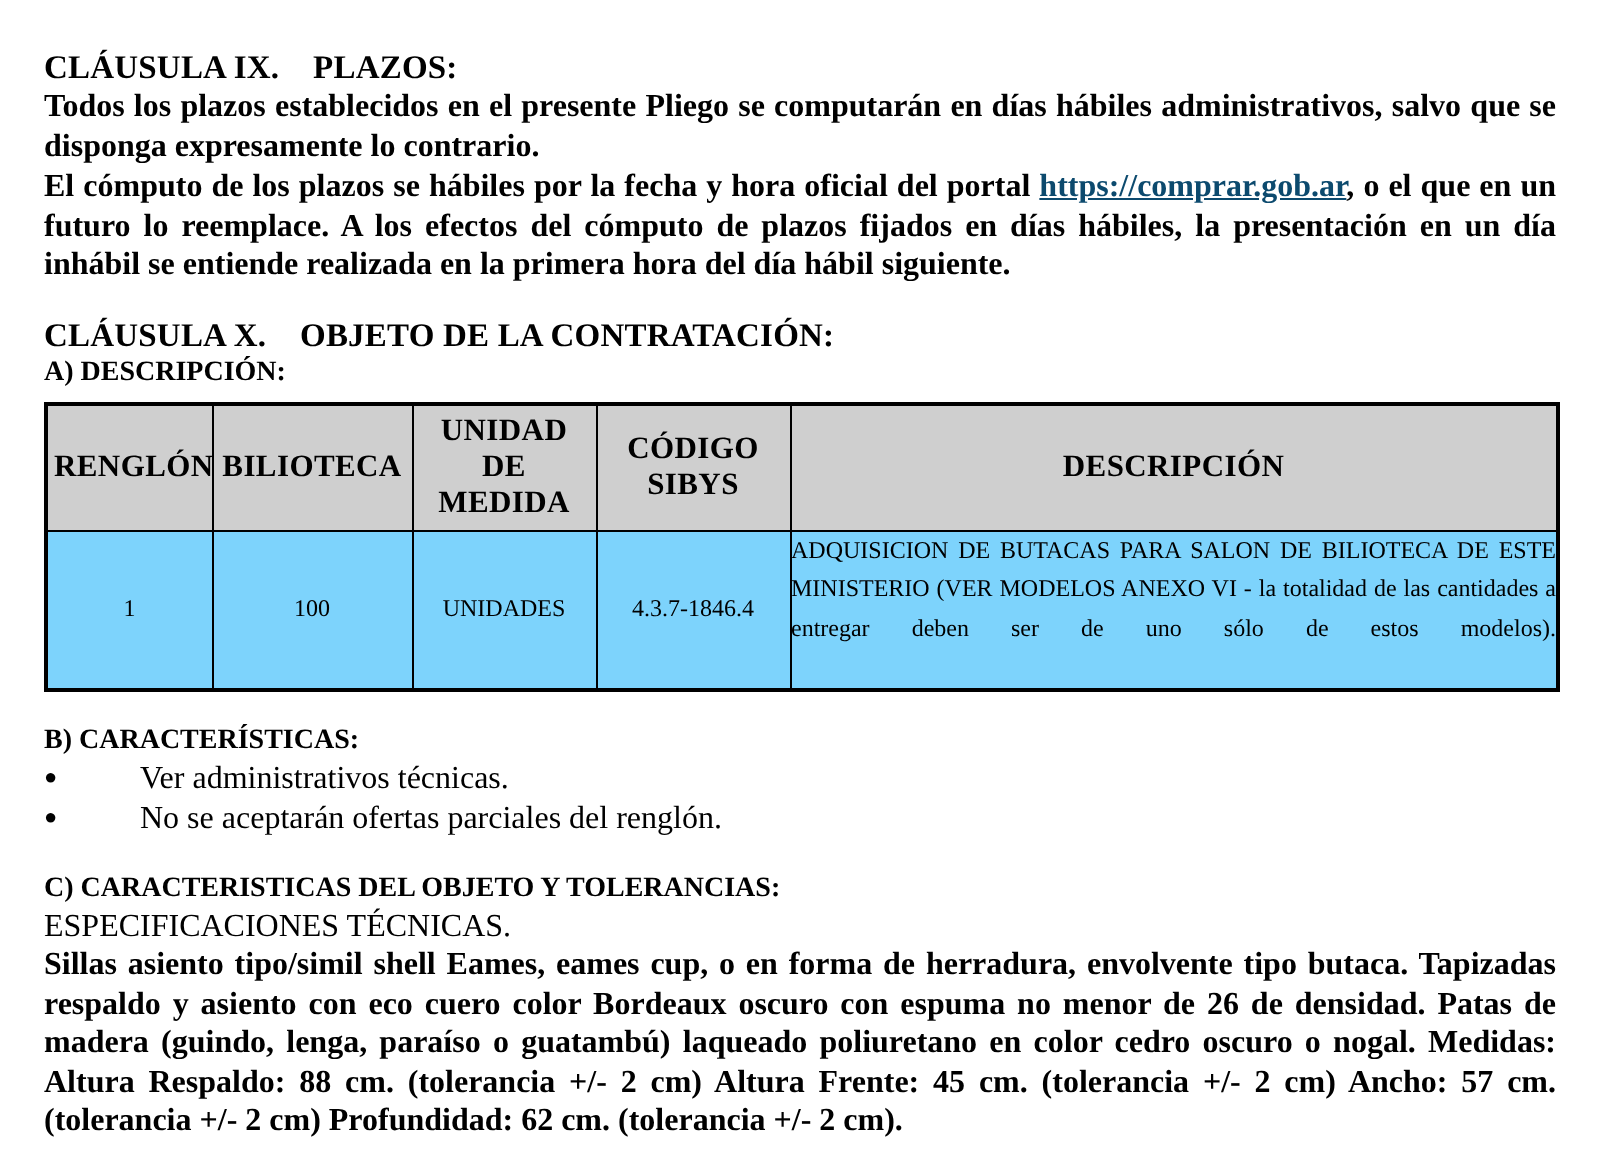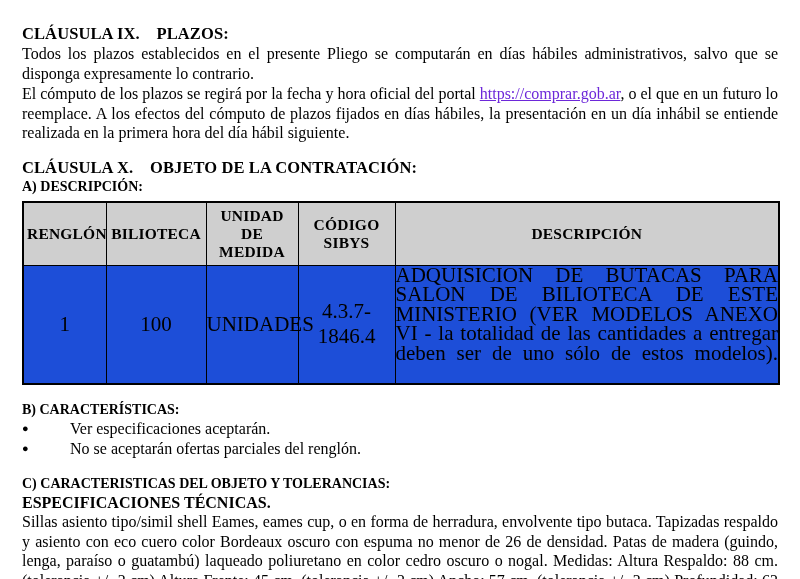--- a/index.html
+++ b/index.html
@@ -31,40 +31,40 @@
     line-height: 19px;
     letter-spacing: 0.1px;
     white-space: pre;
   }
   .para {
     font-size: 16px;
     line-height: 19.5px;
     text-align: justify;
     text-justify: inter-word;
     margin: 0;
+    font-weight: bold;
   }
   .para-block {
     margin-top: 1px;
   }
   .spacer-md { height: 15px; }
 
   .link {
-    color: #6d28d9;
+    color: #0c4a6e;
     text-decoration: underline;
   }
 
   .sub-label {
     font-weight: bold;
     font-size: 14px;
     line-height: 19px;
   }
   .plain-line {
     font-size: 16px;
     line-height: 19.5px;
-    font-weight: bold;
   }
 
   
   .tbl-wrap {
     margin-top: 5px;
   }
   table.renglon {
     border-collapse: collapse;
     width: 756px;
     table-layout: fixed;
@@ -80,22 +80,22 @@
     background: #cfcfcf;
     font-weight: bold;
     font-size: 15.5px;
     line-height: 18px;
     text-align: center;
     height: 58px;
     padding: 2px 3px;
     letter-spacing: 0.2px;
   }
   table.renglon tbody td {
-    background: #1d4ed8;
-    font-size: 21px;
+    background: #7dd3fc;
+    font-size: 12px;
     height: 76px;
   }
   td.c-center {
     text-align: center;
   }
   td.c-desc {
     text-align: justify;
     text-justify: inter-word;
     padding: 3px 6px 4px 6px;
     line-height: 19.5px;
@@ -142,21 +142,21 @@
 </style>
 </head>
 <body>
 
 <div class="page">
 
   <div class="heading">CLÁUSULA IX.    PLAZOS:</div>
 
   <p class="para para-block">Todos los plazos establecidos en el presente Pliego se computarán en días hábiles administrativos, salvo que se disponga expresamente lo contrario.</p>
 
-  <p class="para para-block"><span>El cómputo de los plazos se regirá por la fecha y hora oficial del portal </span><a class="link" href="#">https://comprar.gob.ar</a><span>, o el que en un futuro lo reemplace. A los efectos del cómputo de plazos fijados en días hábiles, la presentación en un día inhábil se entiende realizada en la primera hora del día hábil siguiente.</span></p>
+  <p class="para para-block"><span>El cómputo de los plazos se hábiles por la fecha y hora oficial del portal </span><a class="link" href="#">https://comprar.gob.ar</a><span>, o el que en un futuro lo reemplace. A los efectos del cómputo de plazos fijados en días hábiles, la presentación en un día inhábil se entiende realizada en la primera hora del día hábil siguiente.</span></p>
 
   <div class="spacer-md"></div>
 
   <div class="heading">CLÁUSULA X.    OBJETO DE LA CONTRATACIÓN:</div>
 
   <div class="sub-label">A) DESCRIPCIÓN:</div>
 
   <div class="tbl-wrap">
     <table class="renglon">
       <colgroup>
@@ -187,21 +187,21 @@
         </tr>
       </tbody>
     </table>
   </div>
 
   <div class="spacer-md"></div>
 
   <div class="sub-label">B) CARACTERÍSTICAS:</div>
 
   <ul class="bullets">
-    <li>Ver especificaciones aceptarán.</li>
+    <li>Ver administrativos técnicas.</li>
     <li>No se aceptarán ofertas parciales del renglón.</li>
   </ul>
 
   <div class="spacer-md"></div>
 
   <div class="sub-label">C) CARACTERISTICAS DEL OBJETO Y TOLERANCIAS:</div>
 
   <div class="plain-line">ESPECIFICACIONES TÉCNICAS.</div>
 
   <p class="para">Sillas asiento tipo/simil shell Eames, eames cup, o en forma de herradura, envolvente tipo butaca. Tapizadas respaldo y asiento con eco cuero color Bordeaux oscuro con espuma no menor de 26 de densidad. Patas de madera (guindo, lenga, paraíso o guatambú) laqueado poliuretano en color cedro oscuro o nogal. Medidas: Altura Respaldo: 88 cm. (tolerancia +/- 2 cm) Altura Frente: 45 cm. (tolerancia +/- 2 cm) Ancho: 57 cm. (tolerancia +/- 2 cm) Profundidad: 62 cm. (tolerancia +/- 2 cm).</p>

